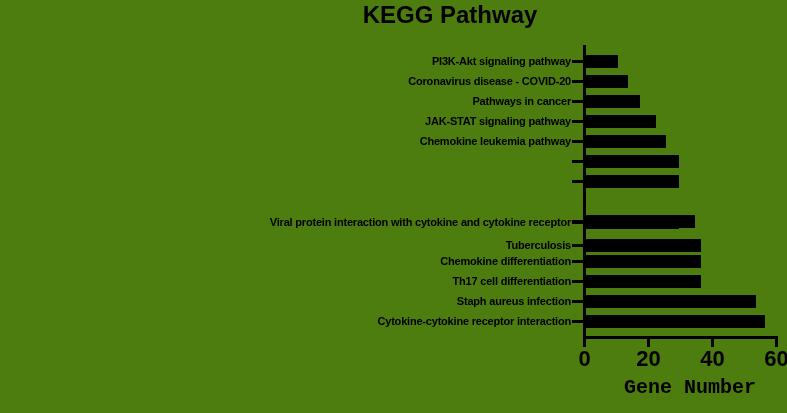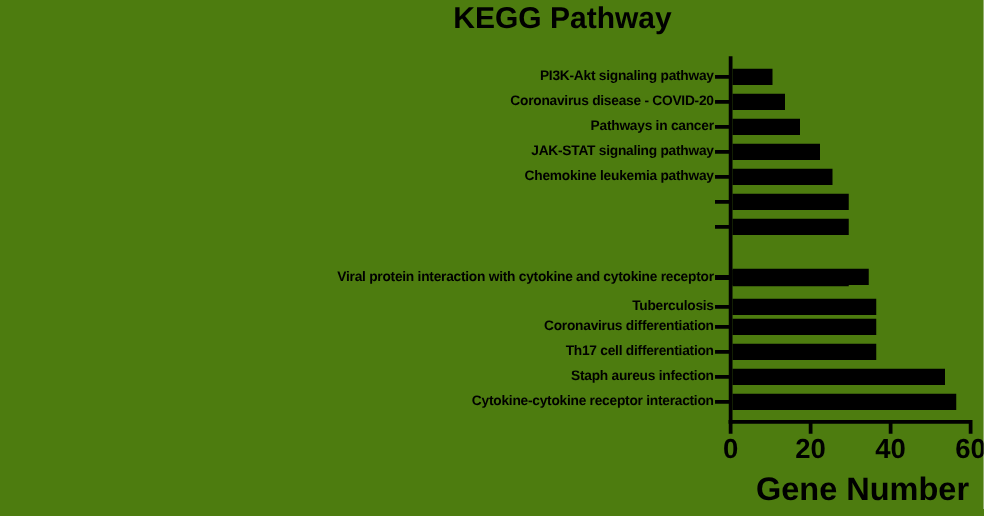--- a/index.html
+++ b/index.html
@@ -91,23 +91,24 @@
     font-size: 22px;
     font-weight: bold;
     line-height: 24px;
     white-space: nowrap;
   }
   #x-axis-title {
     position: absolute;
     top: 376px;
     left: 690px;
     transform: translateX(-50%);
-    font-size: 26px;
+    font-size: 20px;
     font-weight: bold;
     white-space: nowrap;
+    font-family: Liberation Mono, monospace;
   }
 </style>
 </head>
 <body>
 
 <div id="chart">
   <div id="chart-title">KEGG Pathway</div>
 
   <div id="rows">
       <div class="bar-row" style="top: 51px;">
@@ -151,21 +152,21 @@
       <div class="bar-row" style="top: 211px;">
         <div class="y-tick"></div>
         <div class="bar" style="width: 108.8px; background: rgb(0, 0, 0);"></div>
       </div>
       <div class="bar-row" style="top: 235px;">
         <div class="category-label">Tuberculosis</div>
         <div class="y-tick"></div>
         <div class="bar" style="width: 115.2px; background: rgb(0, 0, 0);"></div>
       </div>
       <div class="bar-row" style="top: 251px;">
-        <div class="category-label">Coronavirus differentiation</div>
+        <div class="category-label">Chemokine differentiation</div>
         <div class="y-tick"></div>
         <div class="bar" style="width: 115.2px; background: rgb(0, 0, 0);"></div>
       </div>
       <div class="bar-row" style="top: 271px;">
         <div class="category-label">Th17 cell differentiation</div>
         <div class="y-tick"></div>
         <div class="bar" style="width: 115.2px; background: rgb(0, 0, 0);"></div>
       </div>
       <div class="bar-row" style="top: 291px;">
         <div class="category-label">Staph aureus infection</div>

